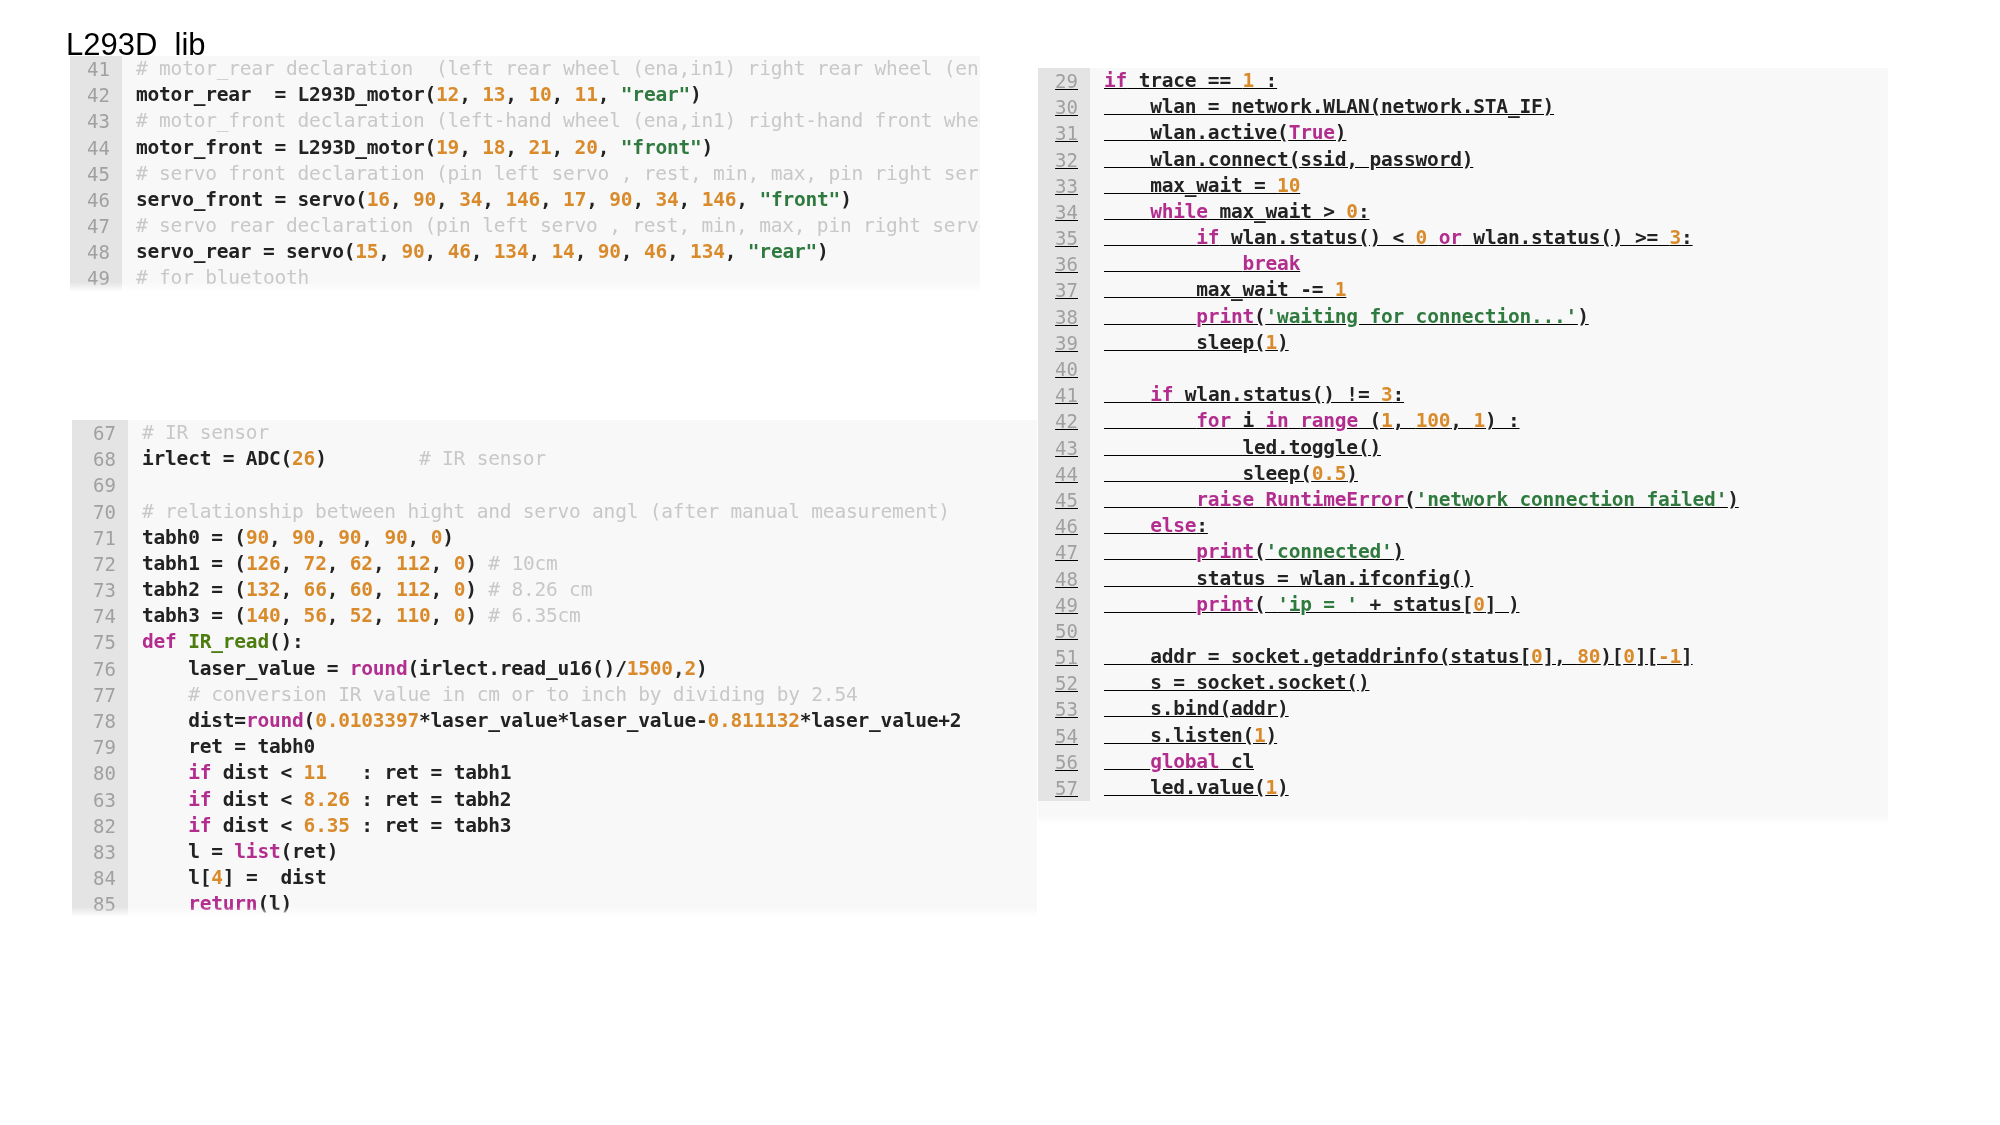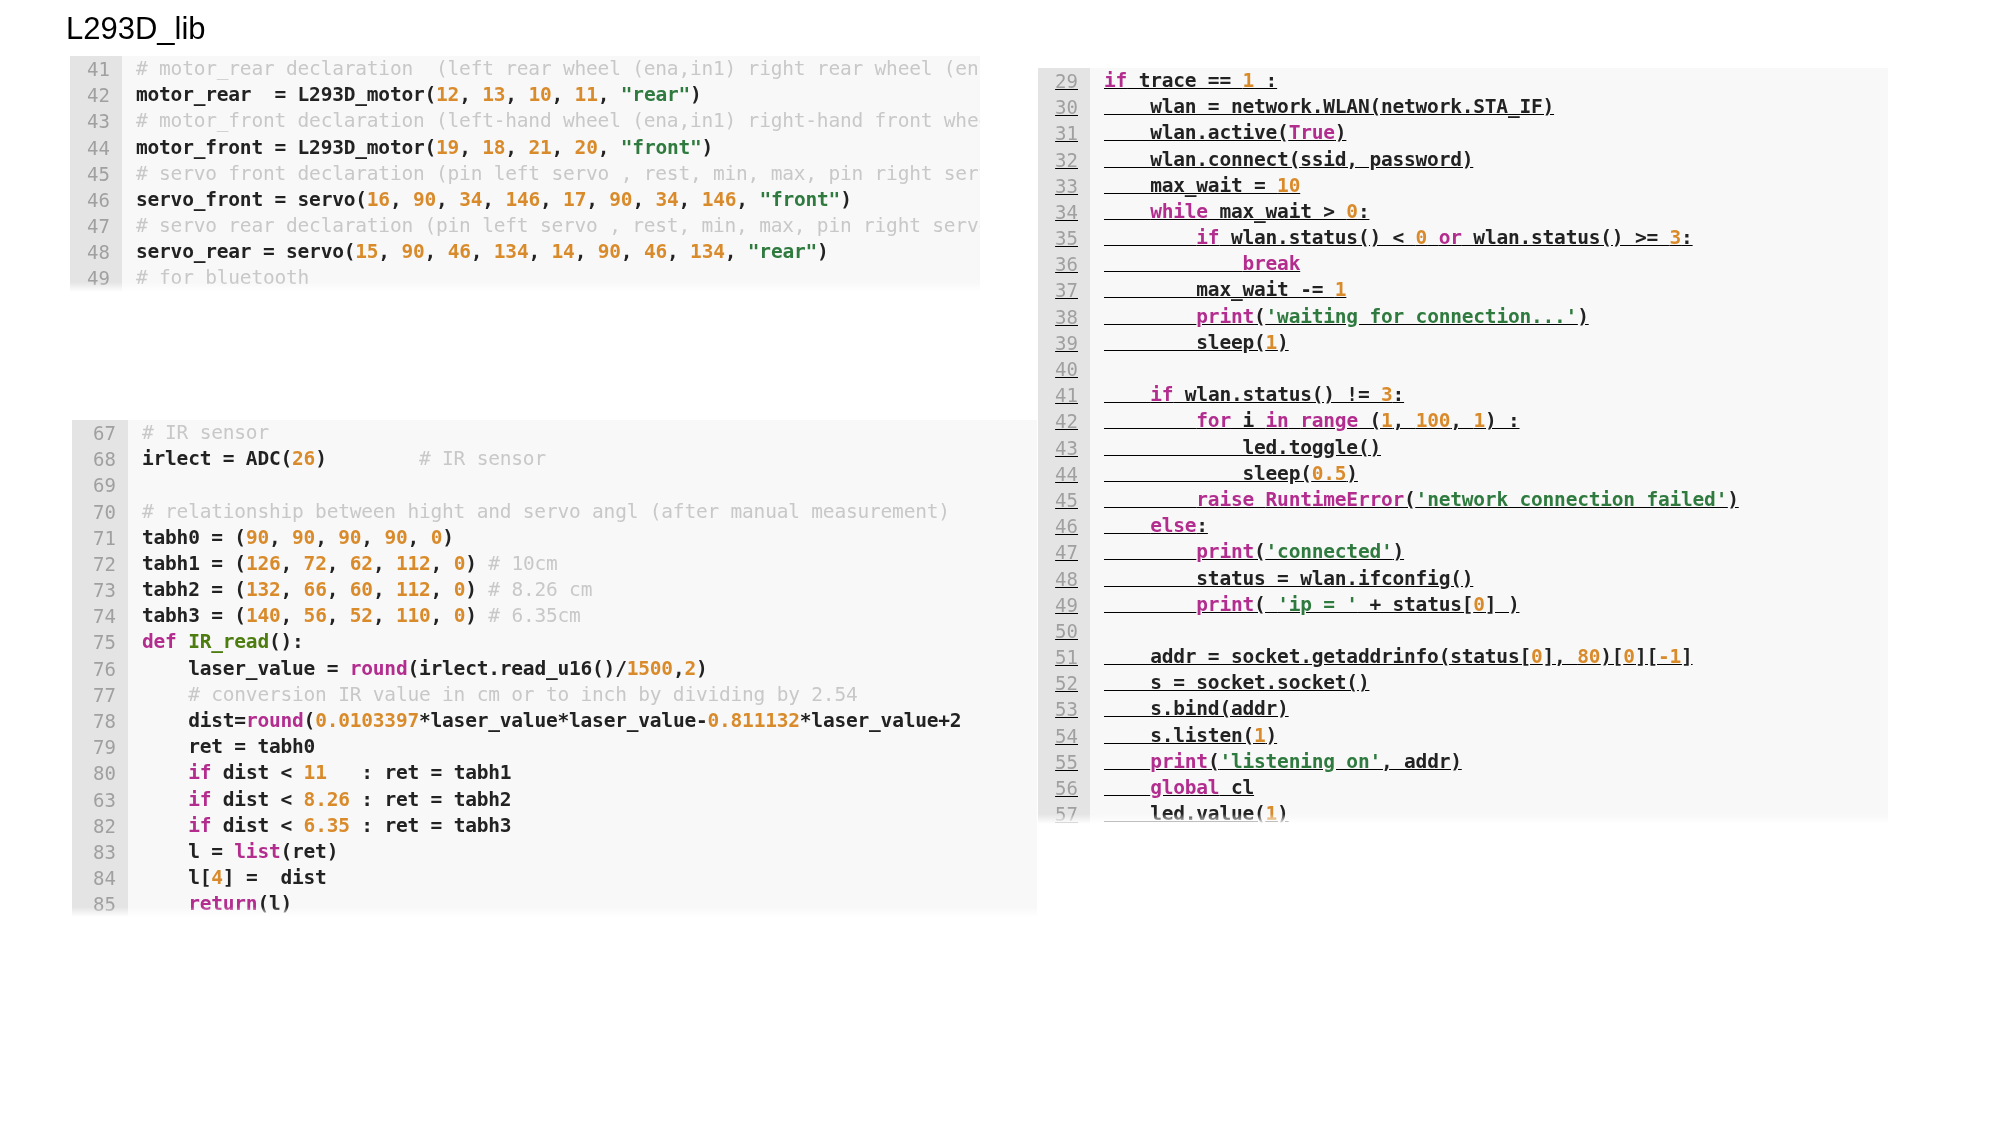--- a/index.html
+++ b/index.html
@@ -15,21 +15,21 @@
   }
   #page {
     position: relative;
     width: 2000px;
     height: 1125px;
     background: #ffffff;
   }
   #doc-title {
     position: absolute;
     left: 66px;
-    top: 11px;
+    top: 27px;
     font-size: 31px;
     color: #000000;
     font-family: "Liberation Sans", sans-serif;
     letter-spacing: 0px;
     white-space: pre;
   }
 
   
   .code-block {
     position: absolute;
@@ -187,20 +187,19 @@
         <div class="code-row"><div class="gutter">45</div><div class="codeline"><span class="t-plain">        </span><span class="t-kw">raise</span><span class="t-plain"> </span><span class="t-bi">RuntimeError</span><span class="t-plain">(</span><span class="t-str">'network connection failed'</span><span class="t-plain">)</span></div></div>
         <div class="code-row"><div class="gutter">46</div><div class="codeline"><span class="t-plain">    </span><span class="t-kw">else</span><span class="t-plain">:</span></div></div>
         <div class="code-row"><div class="gutter">47</div><div class="codeline"><span class="t-plain">        </span><span class="t-kw">print</span><span class="t-plain">(</span><span class="t-str">'connected'</span><span class="t-plain">)</span></div></div>
         <div class="code-row"><div class="gutter">48</div><div class="codeline"><span class="t-plain">        status = wlan.ifconfig()</span></div></div>
         <div class="code-row"><div class="gutter">49</div><div class="codeline"><span class="t-plain">        </span><span class="t-kw">print</span><span class="t-plain">( </span><span class="t-str">'ip = '</span><span class="t-plain"> + status[</span><span class="t-num">0</span><span class="t-plain">] )</span></div></div>
         <div class="code-row"><div class="gutter">50</div><div class="codeline"><span class="t-plain"></span></div></div>
         <div class="code-row"><div class="gutter">51</div><div class="codeline"><span class="t-plain">    addr = socket.getaddrinfo(status[</span><span class="t-num">0</span><span class="t-plain">], </span><span class="t-num">80</span><span class="t-plain">)[</span><span class="t-num">0</span><span class="t-plain">][</span><span class="t-num">-1</span><span class="t-plain">]</span></div></div>
         <div class="code-row"><div class="gutter">52</div><div class="codeline"><span class="t-plain">    s = socket.socket()</span></div></div>
         <div class="code-row"><div class="gutter">53</div><div class="codeline"><span class="t-plain">    s.bind(addr)</span></div></div>
         <div class="code-row"><div class="gutter">54</div><div class="codeline"><span class="t-plain">    s.listen(</span><span class="t-num">1</span><span class="t-plain">)</span></div></div>
-        <div class="code-row"><div class="gutter">55</div><div class="codeline"><span class="t-plain">    </span><span class="t-kw">print</span><span class="t-plain">(</span><span class="t-str">'listening on'</span><span class="t-plain">, addr)</span></div></div>
         <div class="code-row"><div class="gutter">56</div><div class="codeline"><span class="t-plain">    </span><span class="t-kw">global</span><span class="t-plain"> cl</span></div></div>
         <div class="code-row"><div class="gutter">57</div><div class="codeline"><span class="t-plain">    led.value(</span><span class="t-num">1</span><span class="t-plain">)</span></div></div>
       </div>
     <div class="block-fade-bottom"></div>
   </div>
 
 </div>
 
 </body></html>

